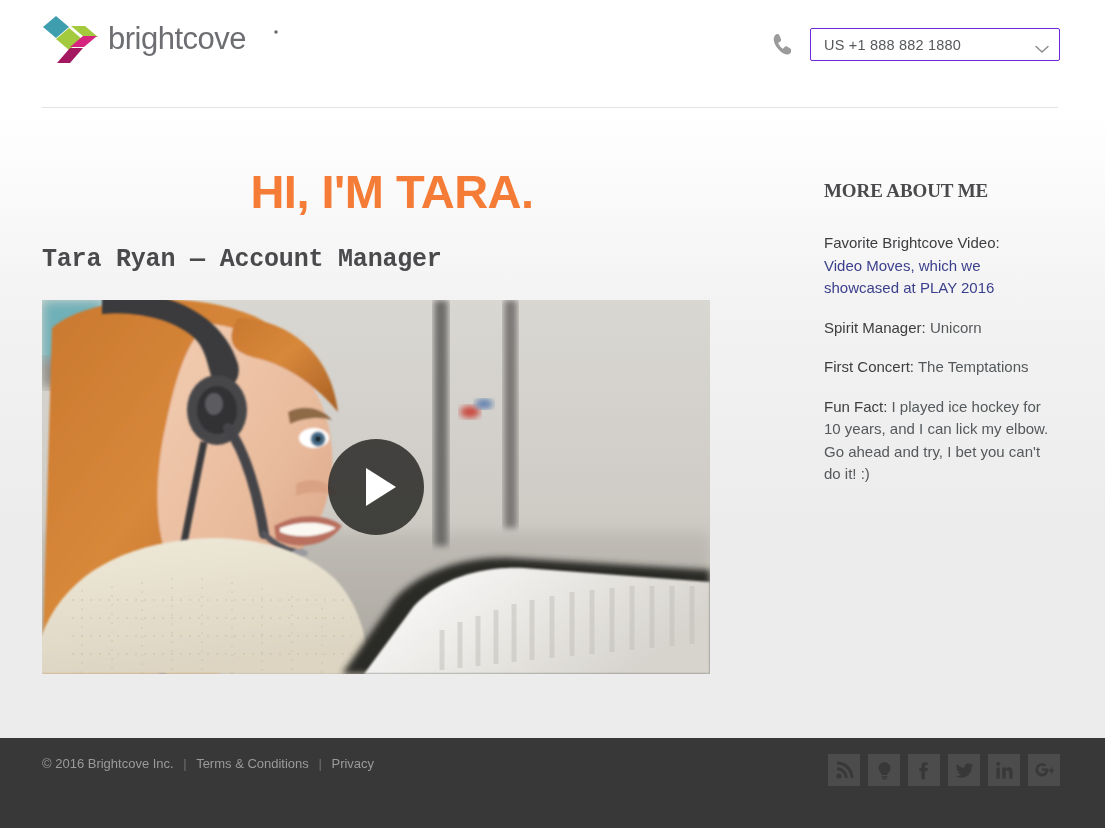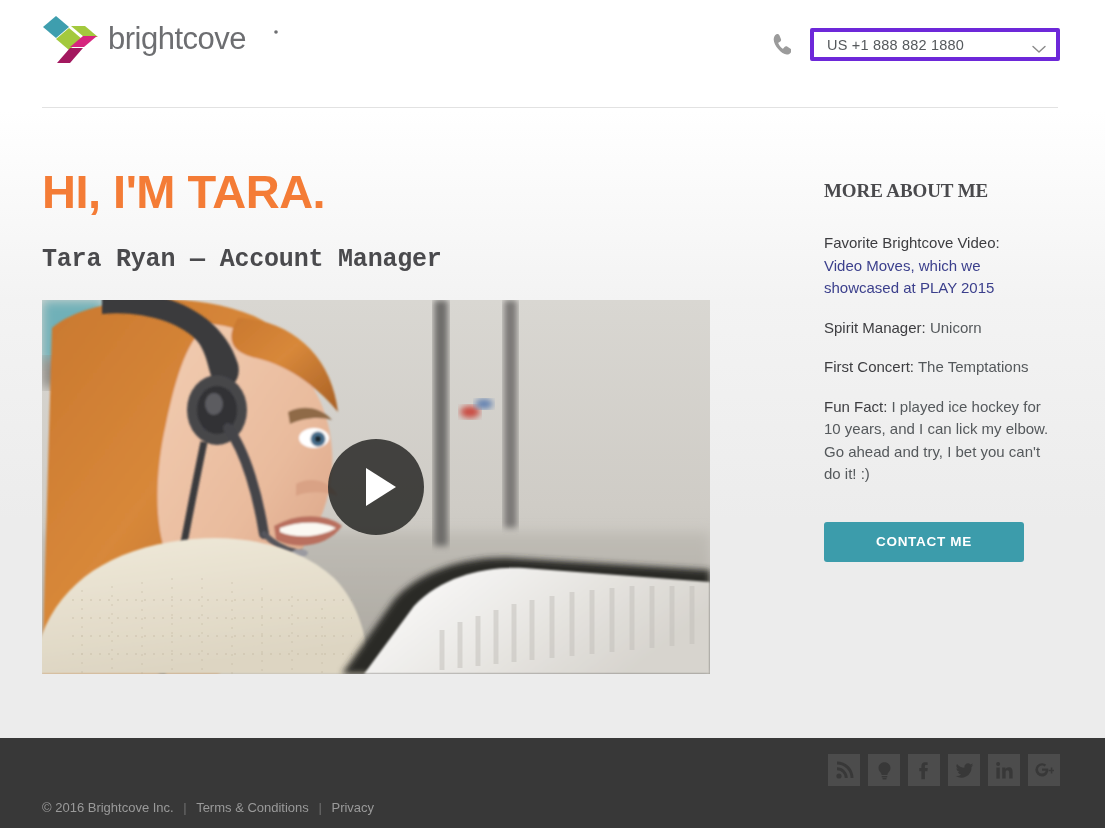--- a/index.html
+++ b/index.html
@@ -54,21 +54,21 @@
     height: 26px;
     margin-right: 18px;
     display: flex;
     align-items: center;
     justify-content: center;
   }
 
   .phone-select {
     width: 250px;
     height: 33px;
-    border: 4px solid #6d28d9;
+    border: 1px solid #6d28d9;
     background: #ffffff;
     border-radius: 2px;
     display: flex;
     align-items: center;
     padding: 0 10px 0 13px;
     position: relative;
   }
   .phone-select-value {
     font-size: 14.5px;
     letter-spacing: 0.2px;
@@ -100,20 +100,21 @@
     width: 700px;
   }
 
   .hero-title {
     font-size: 47px;
     line-height: 1;
     font-weight: bold;
     color: #f47c36;
     letter-spacing: -0.5px;
     padding-top: 60px;
+    text-align: center;
   }
 
   .hero-subtitle {
     margin-top: 30px;
     font-size: 25px;
     font-weight: bold;
     color: #4a4a4d;
     letter-spacing: -0.2px;
     font-family: Liberation Mono, monospace;
   }
@@ -202,21 +203,20 @@
     height: 90px;
     background: #383838;
   }
   .footer-legal {
     position: absolute;
     left: 42px;
     top: 18px;
     font-size: 13px;
     color: #9a9a9a;
     white-space: nowrap;
-    margin-top: 44px;
   }
   .footer-legal .sep { color: #6f6f6f; margin: 0 6px; }
   .footer-legal a { color: #9a9a9a; text-decoration: none; cursor: pointer; }
 
   .social {
     position: absolute;
     right: 45px;
     top: 16px;
     display: flex;
     gap: 8px;
@@ -385,36 +385,35 @@
       </div>
     </div>
 
     <div class="col-right">
 
       <div class="side-title">MORE ABOUT ME</div>
 
       <p class="fact">
         <span class="fact-label">Favorite Brightcove Video:</span>
         <br>
-        <a class="fact-link">Video Moves, which we showcased at PLAY 2015</a>
+        <a class="fact-link">Video Moves, which we showcased at PLAY 2016</a>
       </p>
 
       <p class="fact">
         <span class="fact-label">Spirit Manager:</span><span> Unicorn</span>
       </p>
 
       <p class="fact">
         <span class="fact-label">First Concert:</span><span> The Temptations</span>
       </p>
 
       <p class="fact">
         <span class="fact-label">Fun Fact:</span><span> I played ice hockey for 10 years, and I can lick my elbow. Go ahead and try, I bet you can't do it! :)</span>
       </p>
 
-      <button class="contact-btn">CONTACT ME</button>
     </div>
   </div>
 
   <div class="footer">
 
     <div class="footer-legal">
       <span>© 2016 Brightcove Inc.</span>
       <span class="sep">|</span>
       <a>Terms &amp; Conditions</a>
       <span class="sep">|</span>

